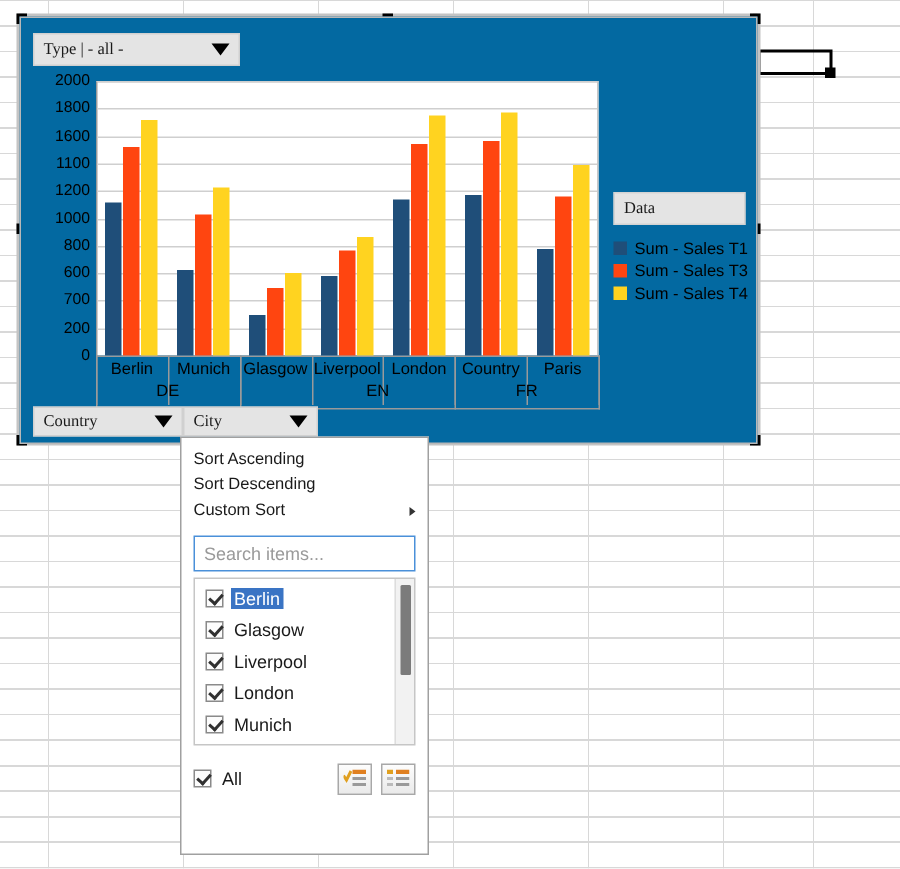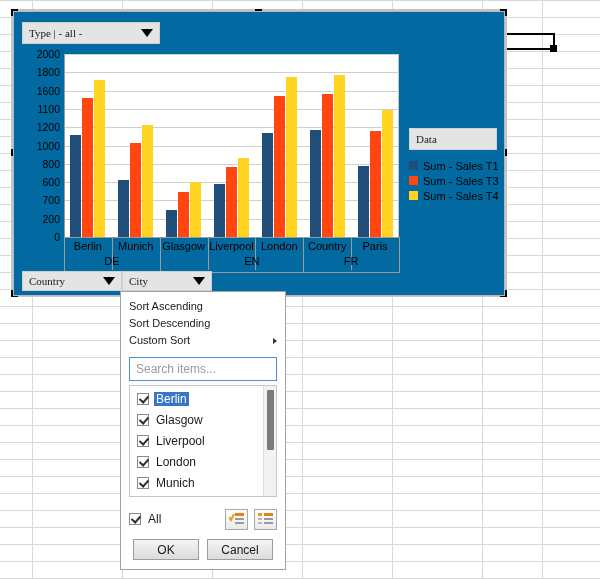--- a/index.html
+++ b/index.html
@@ -466,19 +466,15 @@
           <rect x="6" y="0" width="9" height="3" fill="#e08020"></rect>
           <rect x="6" y="5" width="9" height="2" fill="#9a9a9a"></rect>
           <rect x="6" y="9" width="9" height="2" fill="#9a9a9a"></rect>
           <rect x="0" y="0" width="4" height="3" fill="#e0a020"></rect>
           <rect x="0" y="5" width="4" height="2" fill="#bbb"></rect>
           <rect x="0" y="9" width="4" height="2" fill="#bbb"></rect>
         </svg>
       </div>
     </div>
 
-    <div class="btn-row">
-      <div class="dlg-btn">OK</div>
-      <div class="dlg-btn">Cancel</div>
-    </div>
   </div>
 
 </div>
 
 </body></html>

